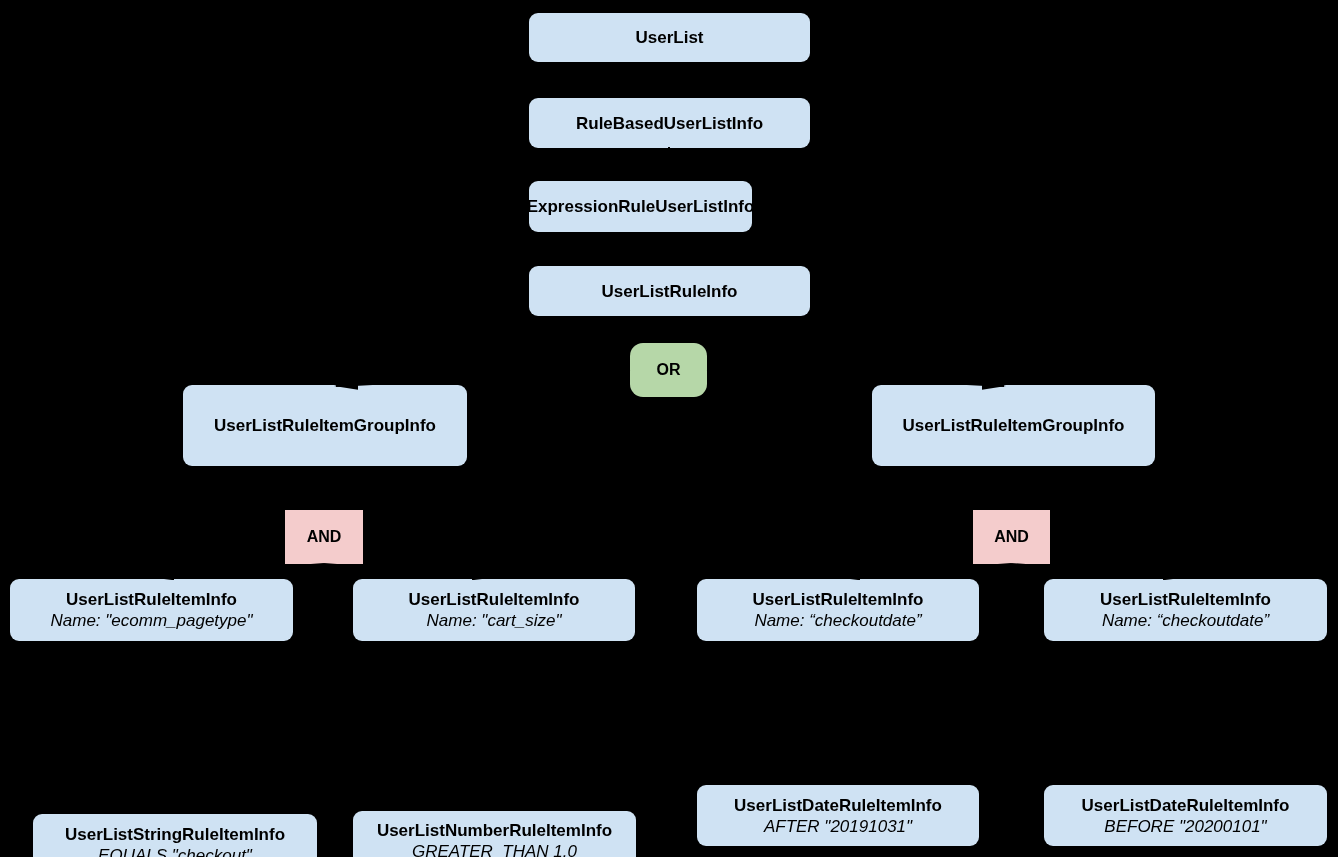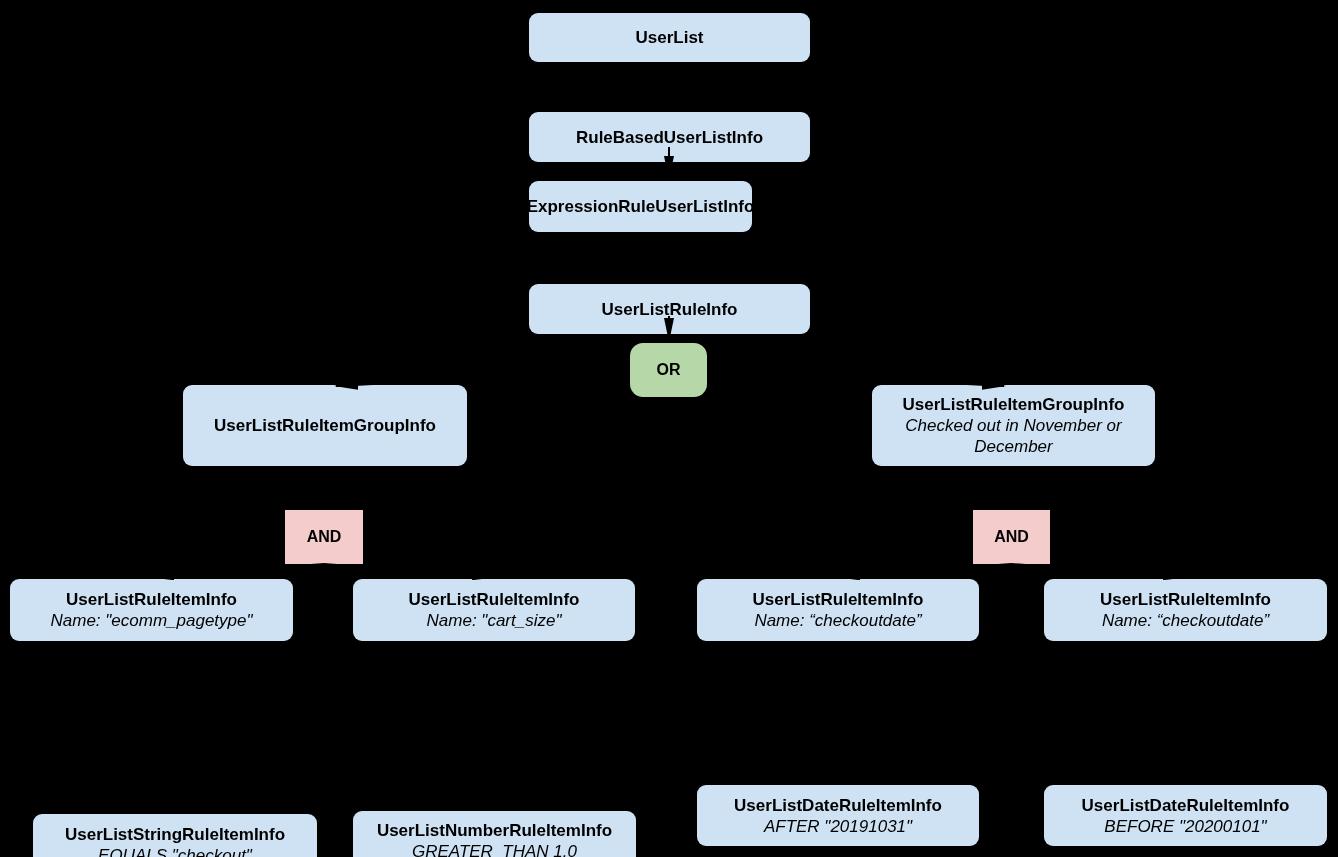--- a/index.html
+++ b/index.html
@@ -52,40 +52,39 @@
     pointer-events: none;
   }
   .overlay line { stroke: var(--connector); stroke-width: 2; }
 </style>
 </head>
 <body>
 
 <div class="node" style="left:529px; top:13px;  width:281px; height:49px;">
   <div class="title">UserList</div>
 </div>
-<div class="node" style="left:529px; top:112px;  width:281px; height:50px;">
+<div class="node" style="left:529px; top:98px;  width:281px; height:50px;">
   <div class="title">RuleBasedUserListInfo</div>
 </div>
 <div class="node" style="left:529px; top:181px; width:223px; height:51px;">
   <div class="title">ExpressionRuleUserListInfo</div>
 </div>
-<div class="node" style="left:529px; top:266px; width:281px; height:50px;margin-top:18px;">
+<div class="node" style="left:529px; top:266px; width:281px; height:50px;">
   <div class="title">UserListRuleInfo</div>
 </div>
 
 <div class="op or" style="left:630px; top:343px; width:77px; height:54px;">
   <span>OR</span>
 </div>
 
 <div class="node" style="left:183px; top:385px; width:284px; height:81px;">
   <div class="title">UserListRuleItemGroupInfo</div>
 </div>
 <div class="node" style="left:872px; top:385px; width:283px; height:81px;">
   <div class="title">UserListRuleItemGroupInfo</div>
-  <div class="desc">Checked out in November or December</div>
 </div>
 
 <div class="op and" style="left:285px; top:510px; width:78px; height:54px;">
   <span>AND</span>
 </div>
 <div class="op and" style="left:973px; top:510px; width:77px; height:54px;">
   <span>AND</span>
 </div>
 
 <div class="node" style="left:10px;   top:579px; width:283px; height:62px;">

